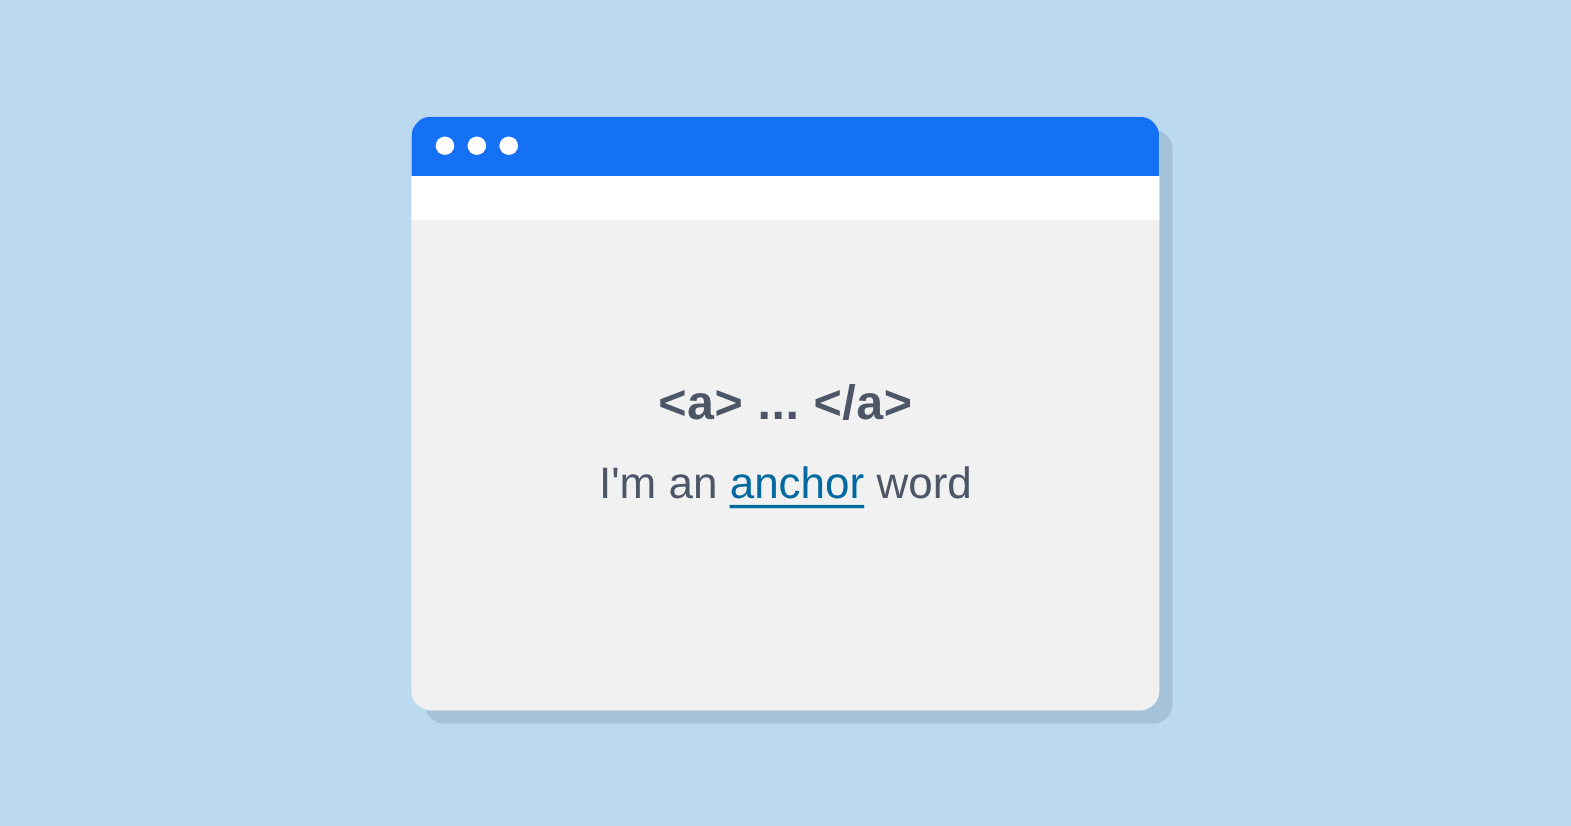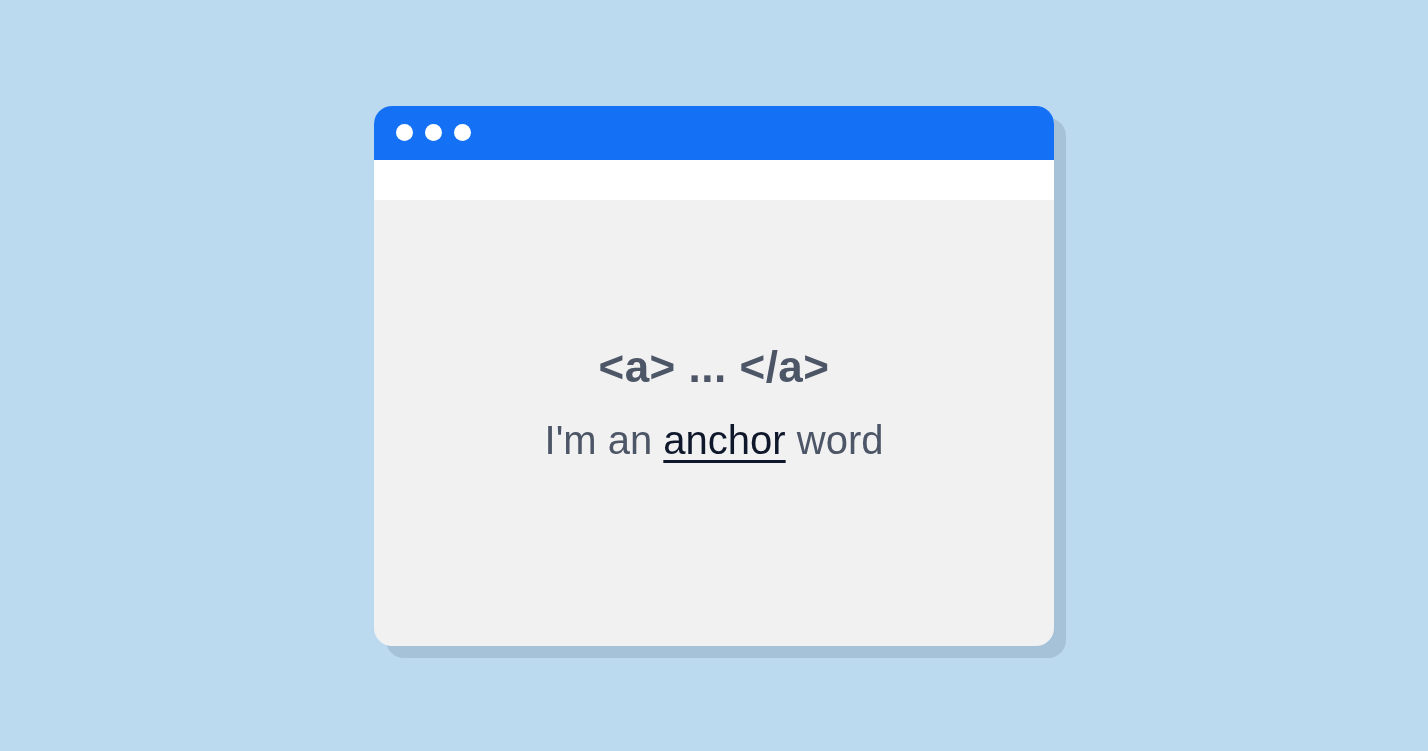--- a/index.html
+++ b/index.html
@@ -68,21 +68,21 @@
       letter-spacing: 0.5px;
     }
 
     .text-line {
       font-size: 40px;
       font-weight: 400;
       color: #4d5666;
     }
 
     .anchor-link {
-      color: #0f172a;
+      color: #0369a1;
       text-decoration: underline;
       text-decoration-thickness: 3px;
       text-underline-offset: 6px;
     }
   </style>
 </head>
 <body>
 
 <div class="browser-window">
   <div class="title-bar">

